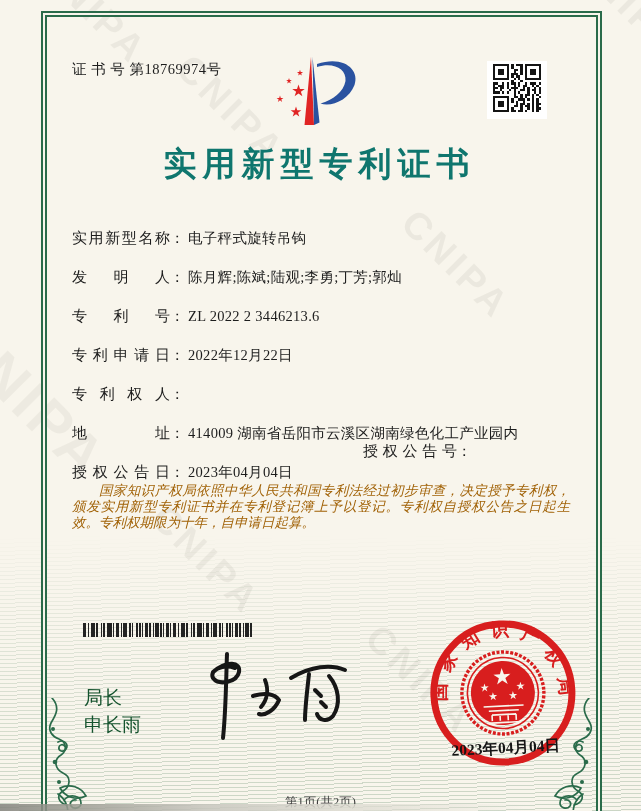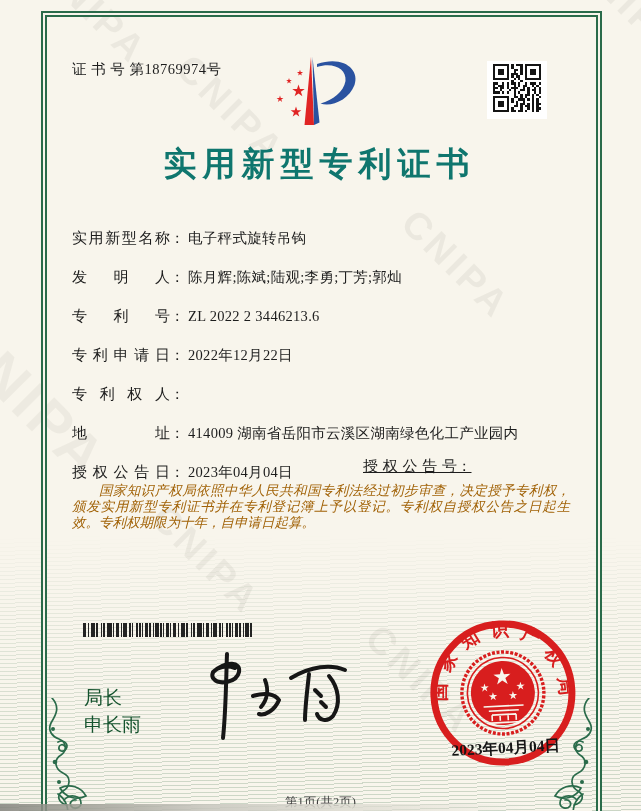--- a/index.html
+++ b/index.html
@@ -35,21 +35,21 @@
   .qr{position:absolute;left:487px;top:61px;z-index:5;background:#fff;padding:3px;}
   .title{
     position:absolute;left:45px;top:142px;width:549px;z-index:5;
     text-align:center;font-size:33px;font-weight:bold;letter-spacing:6px;color:#0f766e;
   }
   .fields{position:absolute;left:72px;top:208px;width:505px;z-index:5;font-size:14.5px;}
   .row{height:39px;display:flex;align-items:flex-end;position:relative;line-height:18px;}
   .lbl{display:inline-block;width:98px;font-size:15px;text-align:justify;text-align-last:justify;white-space:nowrap;}
   .cln{display:inline-block;width:15px;text-align:left;}
   .val{display:inline-block;margin-left:3px;letter-spacing:.3px;}
-  .grant-right{position:absolute;left:291px;top:15px;display:flex;text-decoration:underline;}
+  .grant-right{position:absolute;left:291px;top:0;display:flex;}
   .grant-right .lbl{width:94px;}
   .paras{
     position:absolute;left:72px;top:483px;width:498px;z-index:5;
     font-size:13.5px;line-height:16px;font-style:italic;color:#a16207;text-align:justify;
   }
   .paras p{margin:0;text-indent:2em;}
   .barcode{position:absolute;left:83px;top:623px;z-index:5;}
   .signer{
     position:absolute;left:84px;top:684px;z-index:5;
     font-family:"Liberation Sans","DejaVu Sans",sans-serif;font-size:19px;line-height:27px;color:#14532d;

